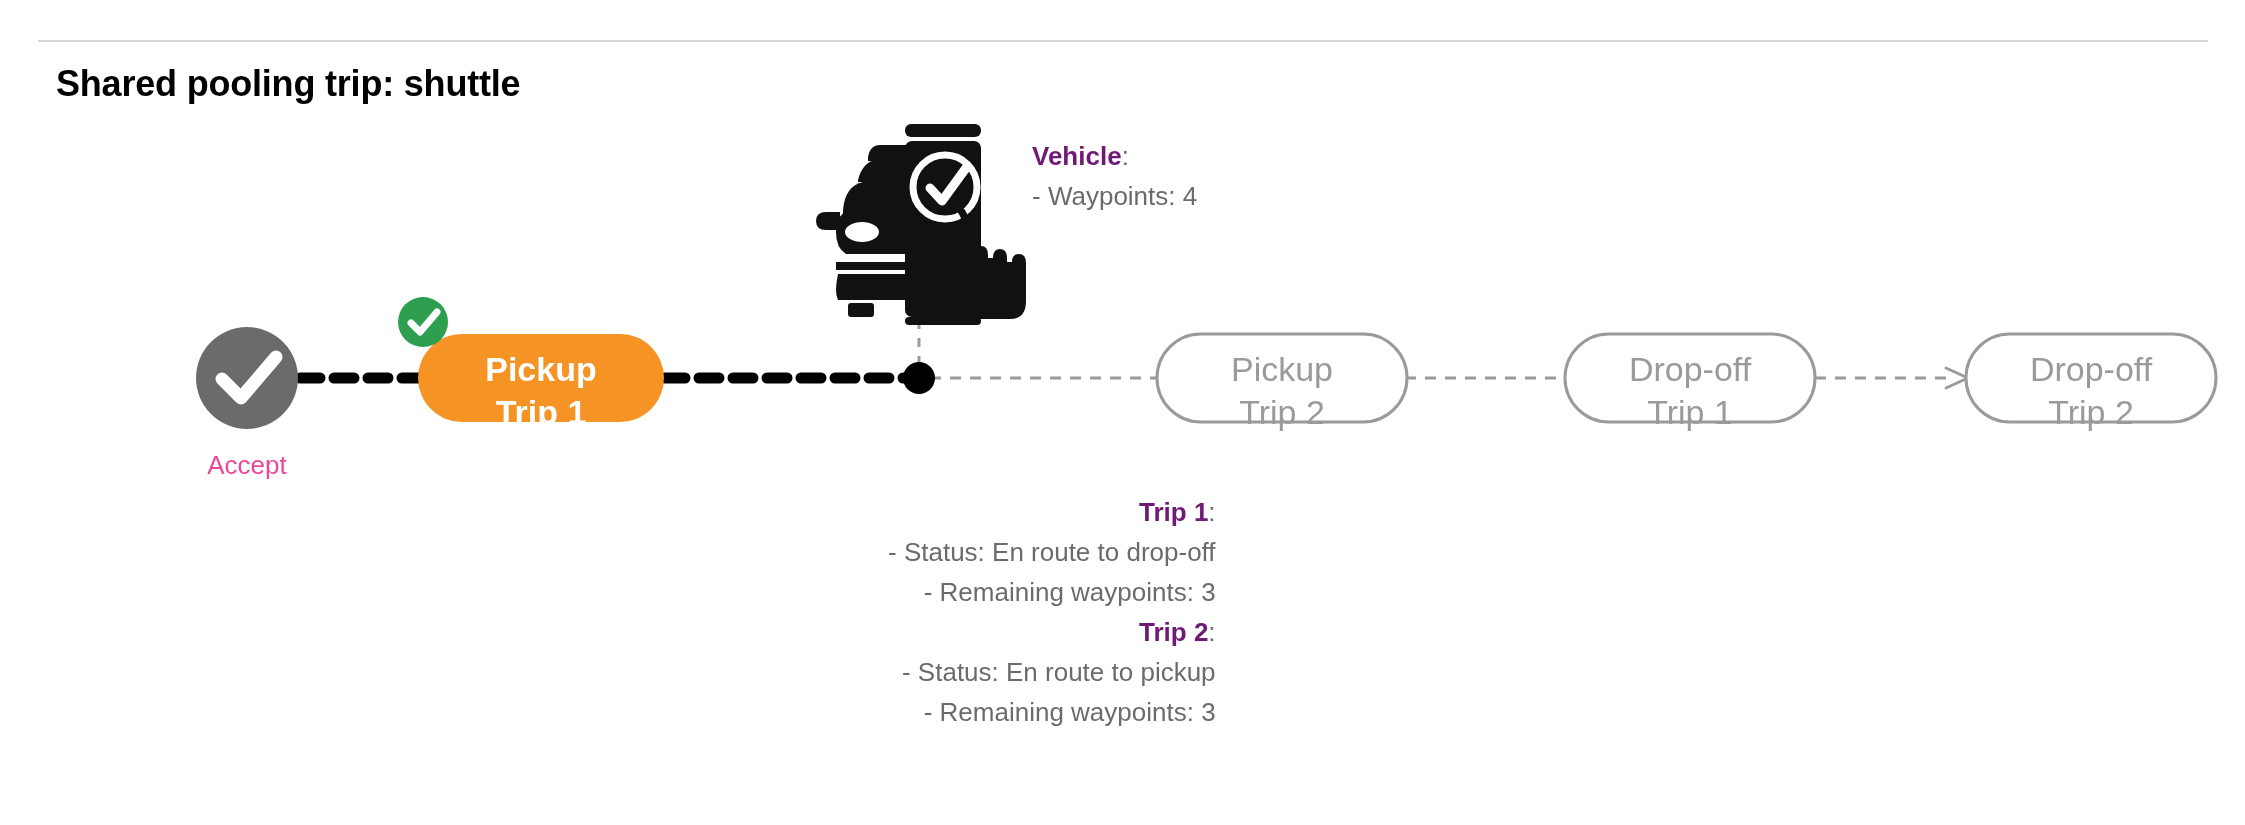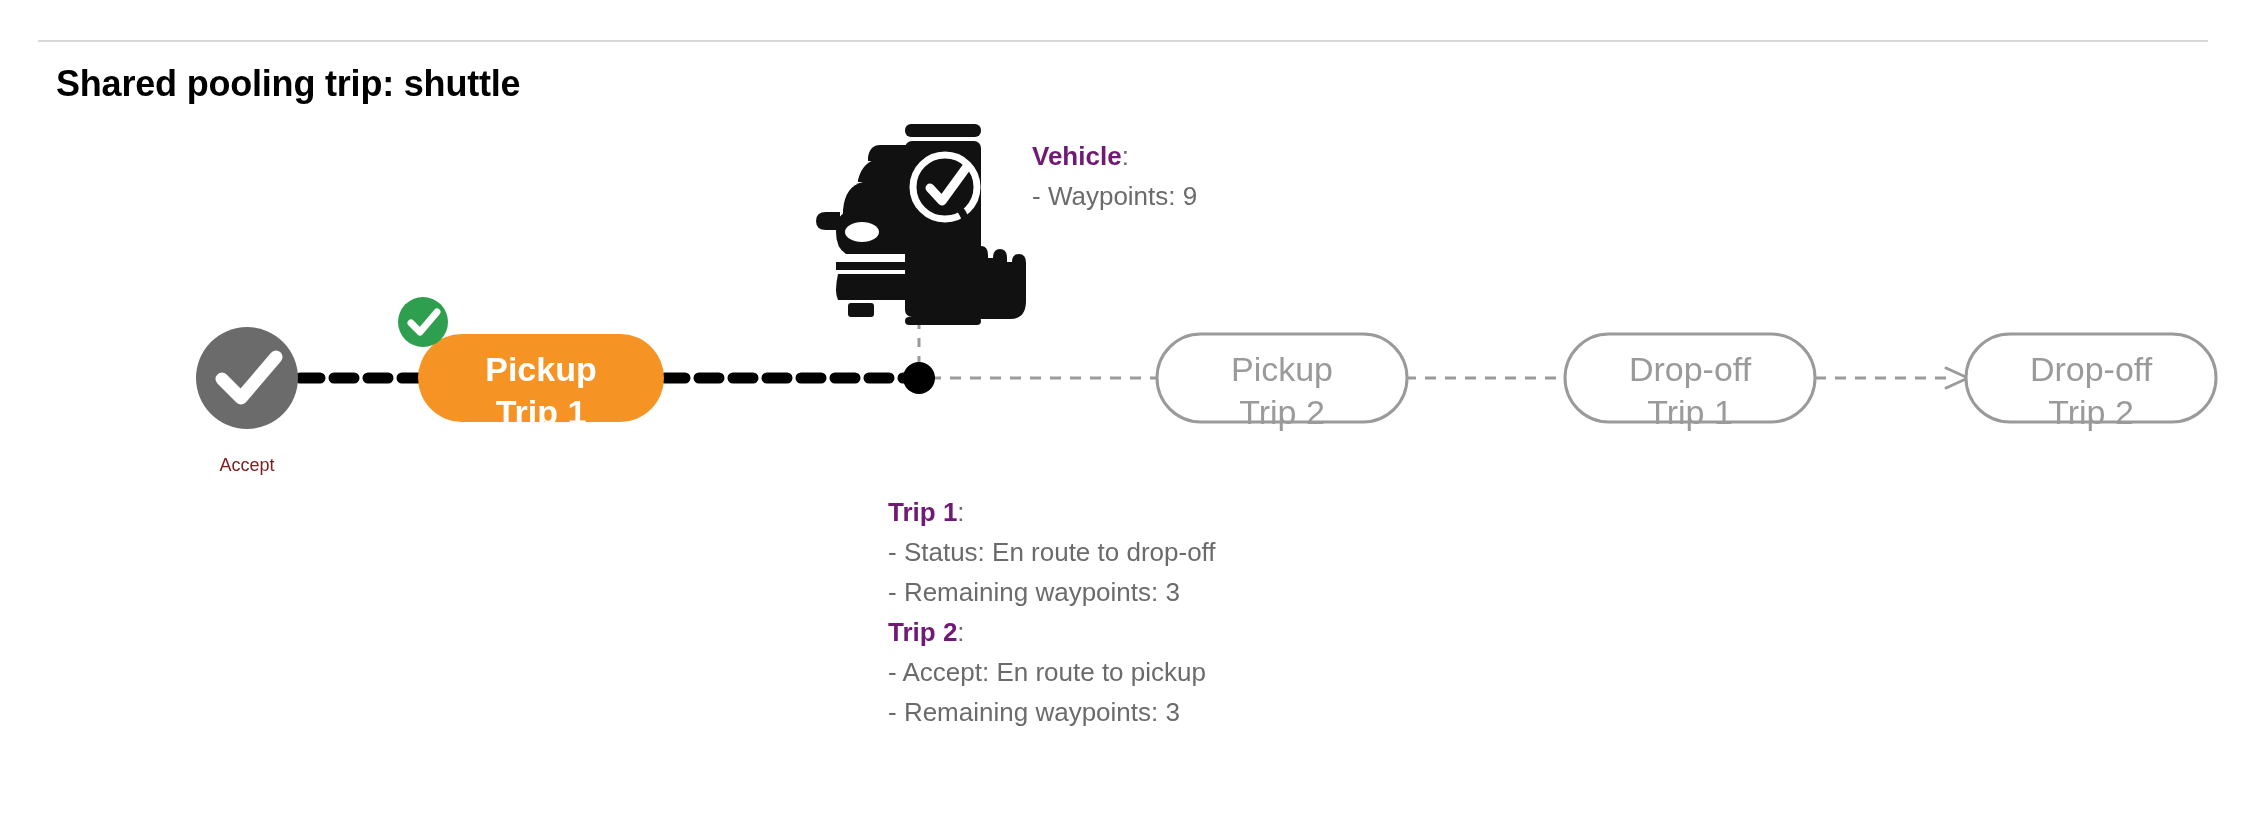--- a/index.html
+++ b/index.html
@@ -57,27 +57,27 @@
     font-size: 26px;
     line-height: 40px;
     color: #6b6b6b;
     white-space: nowrap;
   }
   .info-block .hdr {
     font-weight: 700;
     color: #701a75;
   }
   #vehicle-info { left: 1032px; top: 136px; }
-  #trip-info    { left: 888px;  top: 492px; }
+  #trip-info    { left: 888px;  top: 492px; text-align: right; }
 
   .node-caption {
     position: absolute;
-    font-size: 18px;
+    font-size: 26px;
     line-height: 40px;
-    color: #7f1d1d;
+    color: #ec4899;
     text-align: center;
     white-space: nowrap;
   }
   #accept-caption {
     left: 97px;
     top: 445px;
     width: 300px;
   }
 
   .pill-label {
@@ -206,29 +206,29 @@
   </div>
 
   <div class="node-caption" id="accept-caption">
     <div>Accept</div>
   </div>
 
   <div class="info-block" id="vehicle-info">
     <div>
       <span class="hdr">Vehicle</span><span>:</span>
     </div>
-    <div>- Waypoints: 9</div>
+    <div>- Waypoints: 4</div>
   </div>
 
   <div class="info-block" id="trip-info">
     <div>
       <span class="hdr">Trip 1</span><span>:</span>
     </div>
     <div>- Status:  En route to drop-off</div>
     <div>- Remaining waypoints: 3</div>
     <div>
       <span class="hdr">Trip 2</span><span>:</span>
     </div>
-    <div>- Accept:  En route to pickup</div>
+    <div>- Status:  En route to pickup</div>
     <div>- Remaining waypoints: 3</div>
   </div>
 
 </div>
 
 </body></html>

